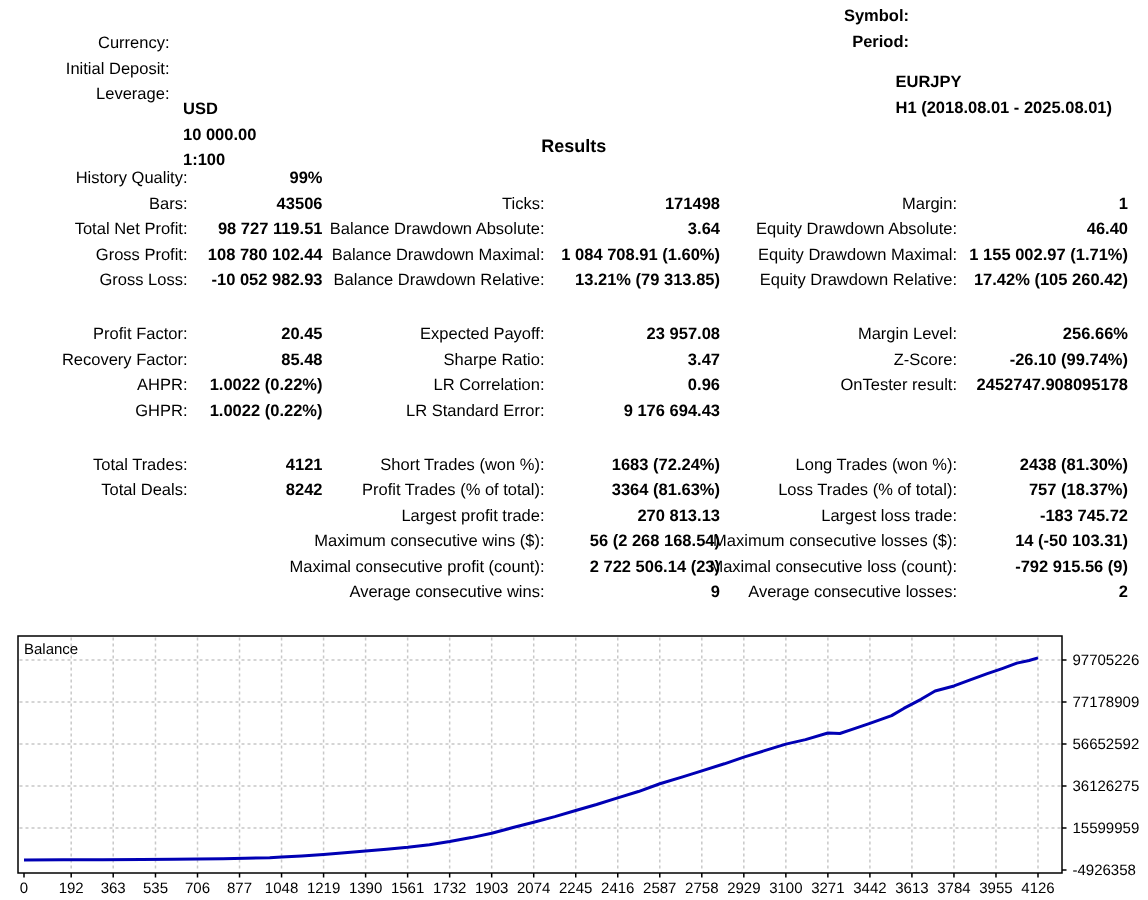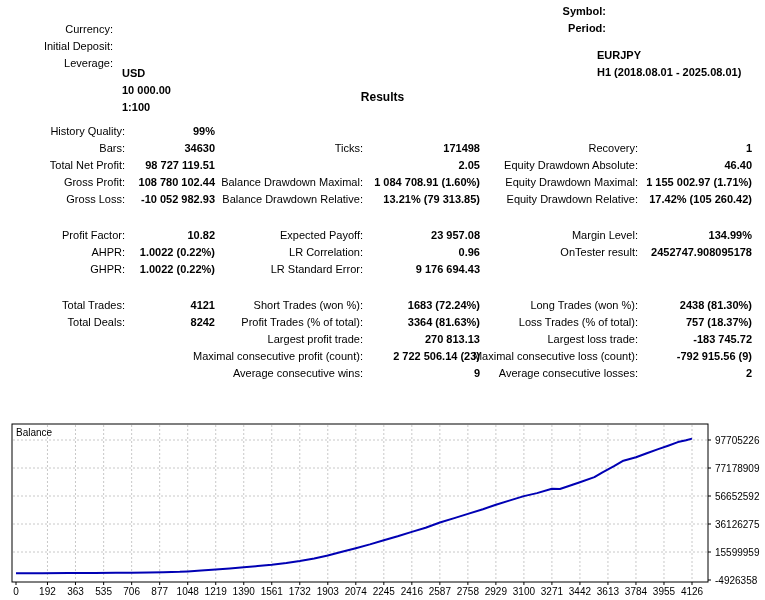--- a/index.html
+++ b/index.html
@@ -11,21 +11,21 @@
   
   .header{position:relative;height:54px;padding-top:21px;text-align:right;}
   .hrow{position:relative;height:17px;line-height:17px;font-size:11px;}
   .hlabel{position:absolute;top:0;right:652px;white-space:nowrap;}
   .hvalue{position:absolute;top:0;left:122px;font-weight:bold;white-space:nowrap;margin-top:44px;}
   .header-right{position:absolute;left:0;top:3px;width:765px;}
   .header-right .hlabel{right:159px;font-weight:bold;}
   .header-right .hvalue{left:597px;}
   
   .results-title{width:765px;text-align:center;font-weight:bold;font-size:12px;
-    margin-top:15px;height:15px;line-height:15px;margin-bottom:18px;}
+    margin-top:15px;height:15px;line-height:15px;margin-bottom:6px;}
   
   .stats{margin-top:3px;}
   .stats-block{margin-bottom:19px;}
   .srow{position:relative;height:17px;line-height:17px;font-size:11px;}
   .cell{position:absolute;top:0;white-space:nowrap;}
   .lab1{right:640px;} .val1{right:550px;}
   .lab2{right:402px;} .val2{right:285px;}
   .lab3{right:127px;} .val3{right:13px;}
   .val{font-weight:bold;}
   
@@ -69,30 +69,31 @@
       <div class="srow">
         <span class="cell lab lab1">History Quality:</span>
         <span class="cell val val1">99%</span>
         <span class="cell lab lab2"></span>
         <span class="cell val val2"></span>
         <span class="cell lab lab3"></span>
         <span class="cell val val3"></span>
       </div>
       <div class="srow">
         <span class="cell lab lab1">Bars:</span>
-        <span class="cell val val1">34630</span>
+        <span class="cell val val1">43506</span>
         <span class="cell lab lab2">Ticks:</span>
         <span class="cell val val2">171498</span>
-        <span class="cell lab lab3">Recovery:</span>
+        <span class="cell lab lab3">Margin:</span>
         <span class="cell val val3">1</span>
       </div>
       <div class="srow">
         <span class="cell lab lab1">Total Net Profit:</span>
         <span class="cell val val1">98 727 119.51</span>
-        <span class="cell val val2">2.05</span>
+        <span class="cell lab lab2">Balance Drawdown Absolute:</span>
+        <span class="cell val val2">3.64</span>
         <span class="cell lab lab3">Equity Drawdown Absolute:</span>
         <span class="cell val val3">46.40</span>
       </div>
       <div class="srow">
         <span class="cell lab lab1">Gross Profit:</span>
         <span class="cell val val1">108 780 102.44</span>
         <span class="cell lab lab2">Balance Drawdown Maximal:</span>
         <span class="cell val val2">1 084 708.91 (1.60%)</span>
         <span class="cell lab lab3">Equity Drawdown Maximal:</span>
         <span class="cell val val3">1 155 002.97 (1.71%)</span>
@@ -102,25 +103,33 @@
         <span class="cell val val1">-10 052 982.93</span>
         <span class="cell lab lab2">Balance Drawdown Relative:</span>
         <span class="cell val val2">13.21% (79 313.85)</span>
         <span class="cell lab lab3">Equity Drawdown Relative:</span>
         <span class="cell val val3">17.42% (105 260.42)</span>
       </div>
     </div>
     <div class="stats-block">
       <div class="srow">
         <span class="cell lab lab1">Profit Factor:</span>
-        <span class="cell val val1">10.82</span>
+        <span class="cell val val1">20.45</span>
         <span class="cell lab lab2">Expected Payoff:</span>
         <span class="cell val val2">23 957.08</span>
         <span class="cell lab lab3">Margin Level:</span>
-        <span class="cell val val3">134.99%</span>
+        <span class="cell val val3">256.66%</span>
+      </div>
+      <div class="srow">
+        <span class="cell lab lab1">Recovery Factor:</span>
+        <span class="cell val val1">85.48</span>
+        <span class="cell lab lab2">Sharpe Ratio:</span>
+        <span class="cell val val2">3.47</span>
+        <span class="cell lab lab3">Z-Score:</span>
+        <span class="cell val val3">-26.10 (99.74%)</span>
       </div>
       <div class="srow">
         <span class="cell lab lab1">AHPR:</span>
         <span class="cell val val1">1.0022 (0.22%)</span>
         <span class="cell lab lab2">LR Correlation:</span>
         <span class="cell val val2">0.96</span>
         <span class="cell lab lab3">OnTester result:</span>
         <span class="cell val val3">2452747.908095178</span>
       </div>
       <div class="srow">
@@ -149,20 +158,28 @@
         <span class="cell lab lab3">Loss Trades (% of total):</span>
         <span class="cell val val3">757 (18.37%)</span>
       </div>
       <div class="srow">
         <span class="cell lab lab1"></span>
         <span class="cell val val1"></span>
         <span class="cell lab lab2">Largest profit trade:</span>
         <span class="cell val val2">270 813.13</span>
         <span class="cell lab lab3">Largest loss trade:</span>
         <span class="cell val val3">-183 745.72</span>
+      </div>
+      <div class="srow">
+        <span class="cell lab lab1"></span>
+        <span class="cell val val1"></span>
+        <span class="cell lab lab2">Maximum consecutive wins ($):</span>
+        <span class="cell val val2">56 (2 268 168.54)</span>
+        <span class="cell lab lab3">Maximum consecutive losses ($):</span>
+        <span class="cell val val3">14 (-50 103.31)</span>
       </div>
       <div class="srow">
         <span class="cell lab lab1"></span>
         <span class="cell val val1"></span>
         <span class="cell lab lab2">Maximal consecutive profit (count):</span>
         <span class="cell val val2">2 722 506.14 (23)</span>
         <span class="cell lab lab3">Maximal consecutive loss (count):</span>
         <span class="cell val val3">-792 915.56 (9)</span>
       </div>
       <div class="srow">

